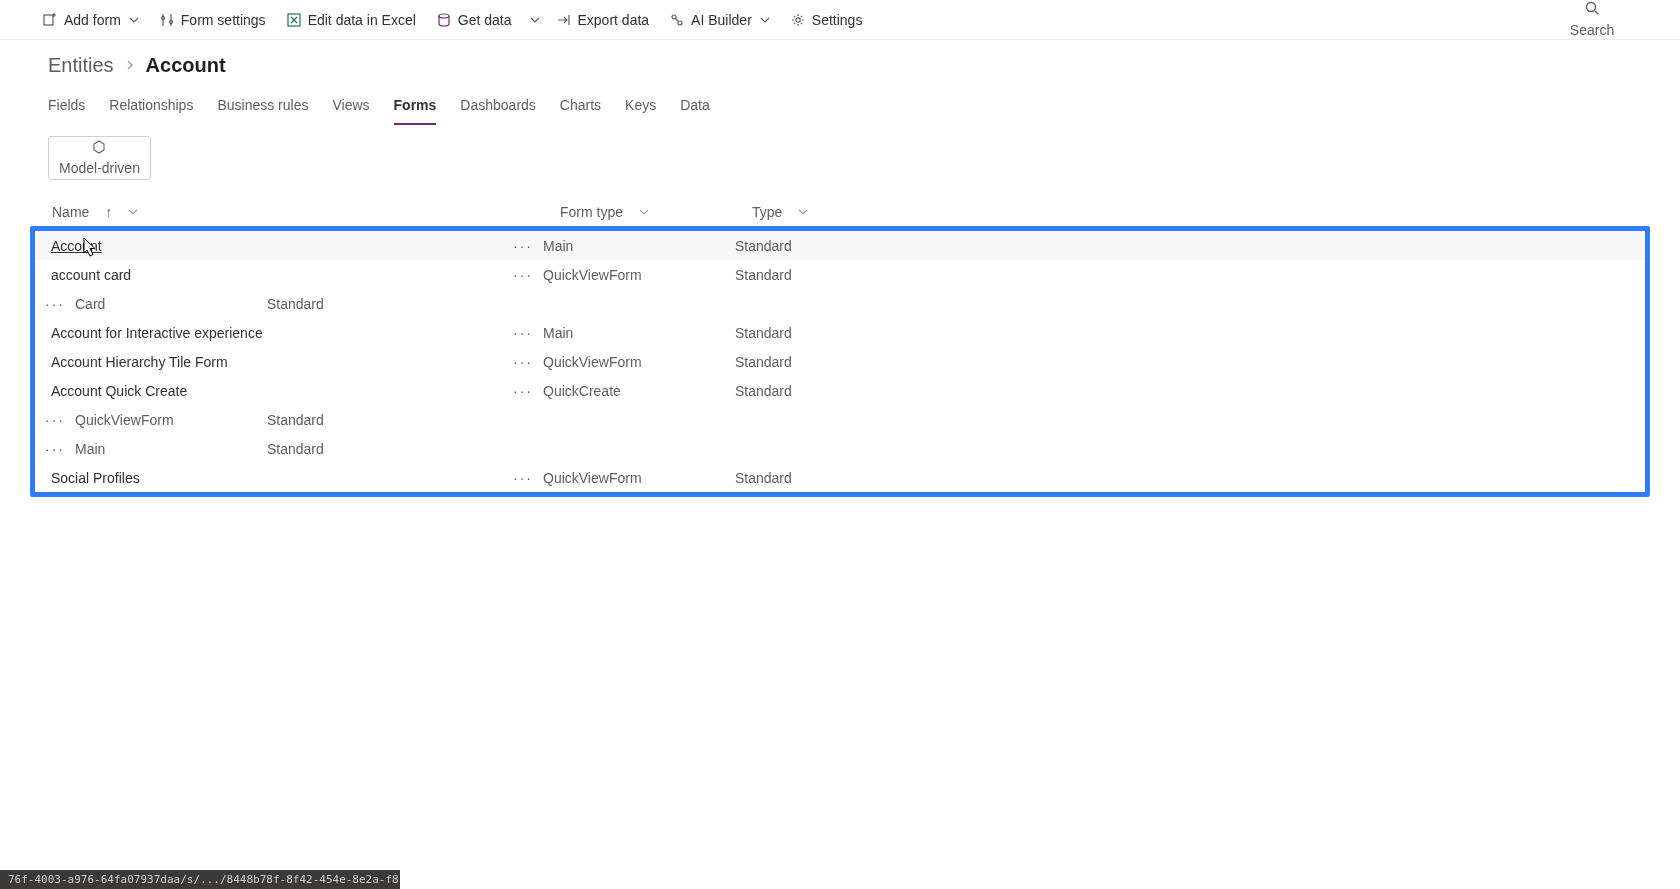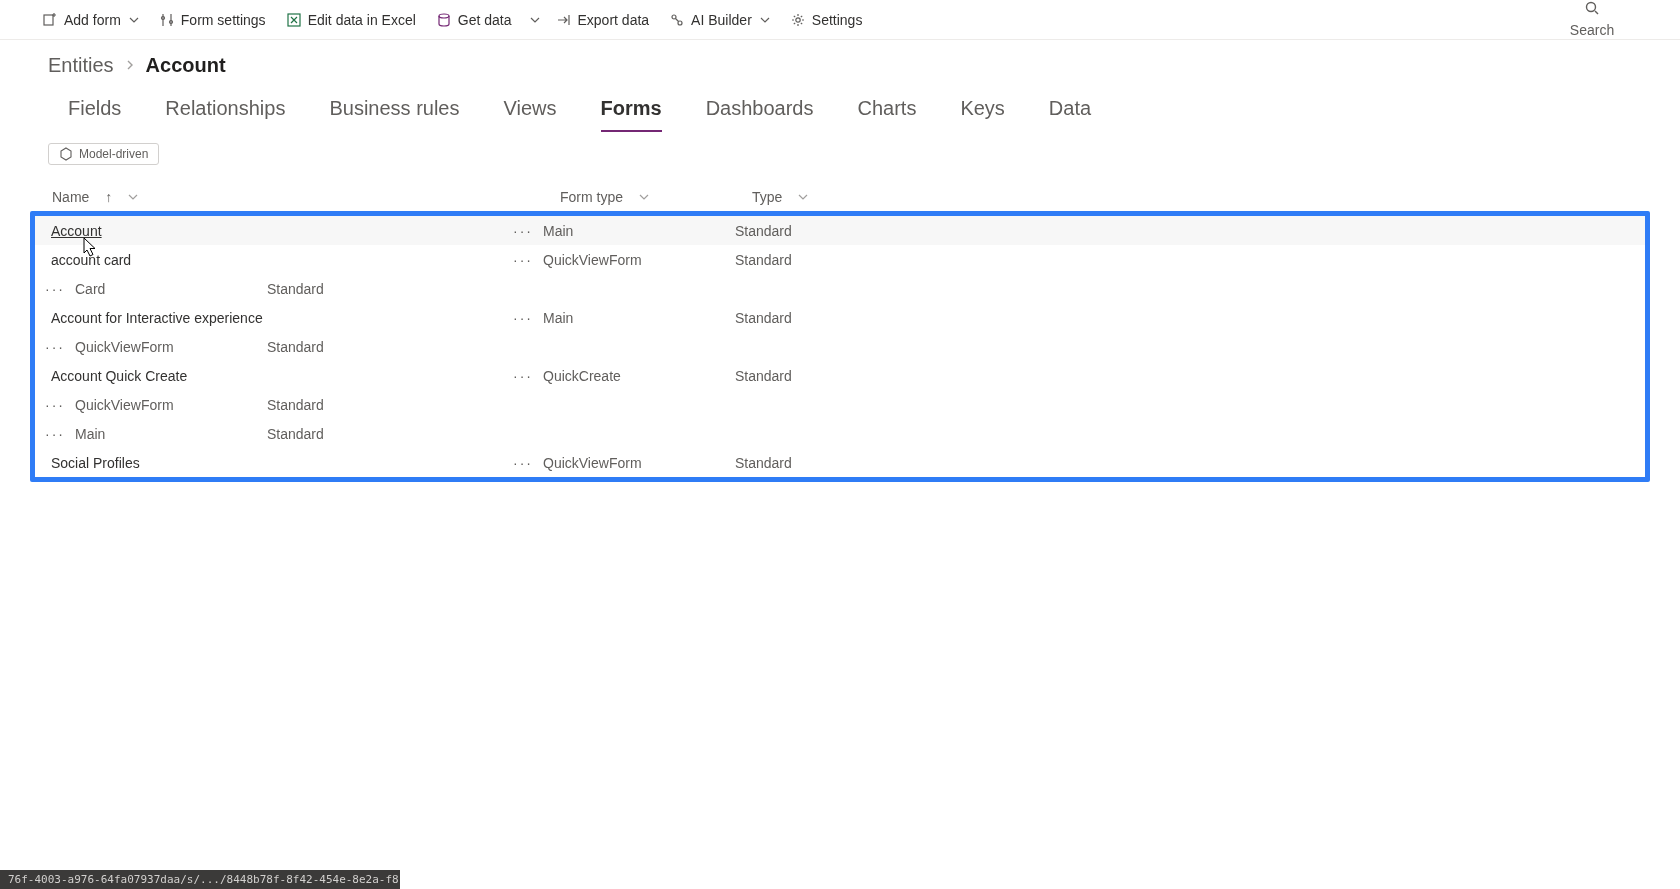--- a/index.html
+++ b/index.html
@@ -54,33 +54,33 @@
   
   .pivot {
     padding: 6px 0 0 48px;
     display: flex; gap: 24px;
     border-bottom: 1px solid transparent;
   }
   .pivot-item {
     padding: 8px 0 10px 0;
     color: #605e5c; cursor: pointer;
     border-bottom: 2px solid transparent;
-    font-size: 20px;
-    margin-left: 20px;
+    font-size: 14px;
   }
   .pivot-item.active { color: #323130; font-weight:600; border-bottom-color: #742774; }
 
   
   .filter-row { padding: 10px 0 0 48px; }
   .pill {
     display: inline-flex; align-items: center; gap: 6px;
     border: 1px solid #d2d0ce; border-radius: 3px;
-    padding: 3px 10px; font-size: 12px; color: #605e5c;
+    padding: 3px 10px; font-size: 14px; color: #605e5c;
     cursor: pointer;
     background:#fff;
+    flex-direction:column;
   }
   .pill-icon { width:14px; height:14px; }
 
   
   .table-wrap { padding: 24px 30px 0 30px; }
   .table-highlight {
     border: 5px solid #2f7cf6;
     border-radius: 2px;
     overflow: hidden;
   }
@@ -285,20 +285,21 @@
           <div class="cell formtype">Card</div>
           <div class="cell type">Standard</div>
         </div>
         <div class="form-row">
           <div class="cell name">Account for Interactive experience</div>
           <div class="cell actions">···</div>
           <div class="cell formtype">Main</div>
           <div class="cell type">Standard</div>
         </div>
         <div class="form-row">
+          <div class="cell name">Account Hierarchy Tile Form</div>
           <div class="cell actions">···</div>
           <div class="cell formtype">QuickViewForm</div>
           <div class="cell type">Standard</div>
         </div>
         <div class="form-row">
           <div class="cell name">Account Quick Create</div>
           <div class="cell actions">···</div>
           <div class="cell formtype">QuickCreate</div>
           <div class="cell type">Standard</div>
         </div>

